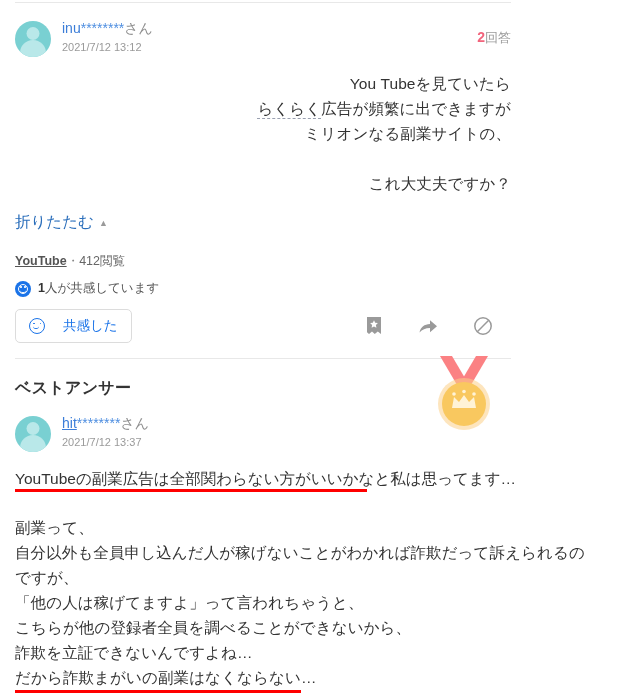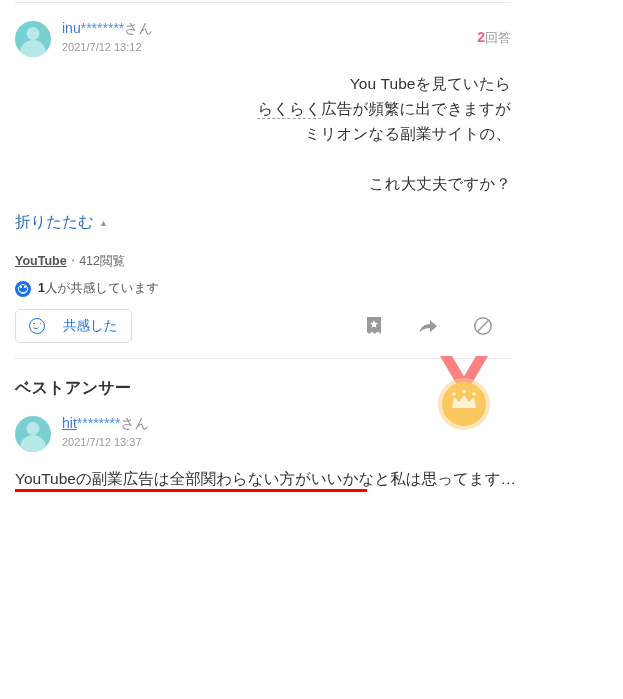--- a/index.html
+++ b/index.html
@@ -432,15 +432,24 @@
         <div class="username"><span class="uname-id">hit</span><span class="stars">********</span><span class="honorific">さん</span></div>
         <div class="timestamp">2021/7/12 13:37</div>
       </div>
     </div>
 
     <div class="ans-lead">
       <span>YouTubeの副業広告は全部関わらない方がいいかなと私は思ってます…</span>
       <span class="red-underline"></span>
     </div>
 
+    <div class="ans-body">
+      <div class="line">副業って、</div>
+      <div class="line">自分以外も全員申し込んだ人が稼げないことがわかれば詐欺だって訴えられるの</div>
+      <div class="line">ですが、</div>
+      <div class="line">「他の人は稼げてますよ」って言われちゃうと、</div>
+      <div class="line">こちらが他の登録者全員を調べることができないから、</div>
+      <div class="line">詐欺を立証できないんですよね…</div>
+      <div class="line last-line"><span>だから詐欺まがいの副業はなくならない…</span><span class="red-underline"></span></div>
+    </div>
   </div>
 
 </div>
 
 </body></html>

